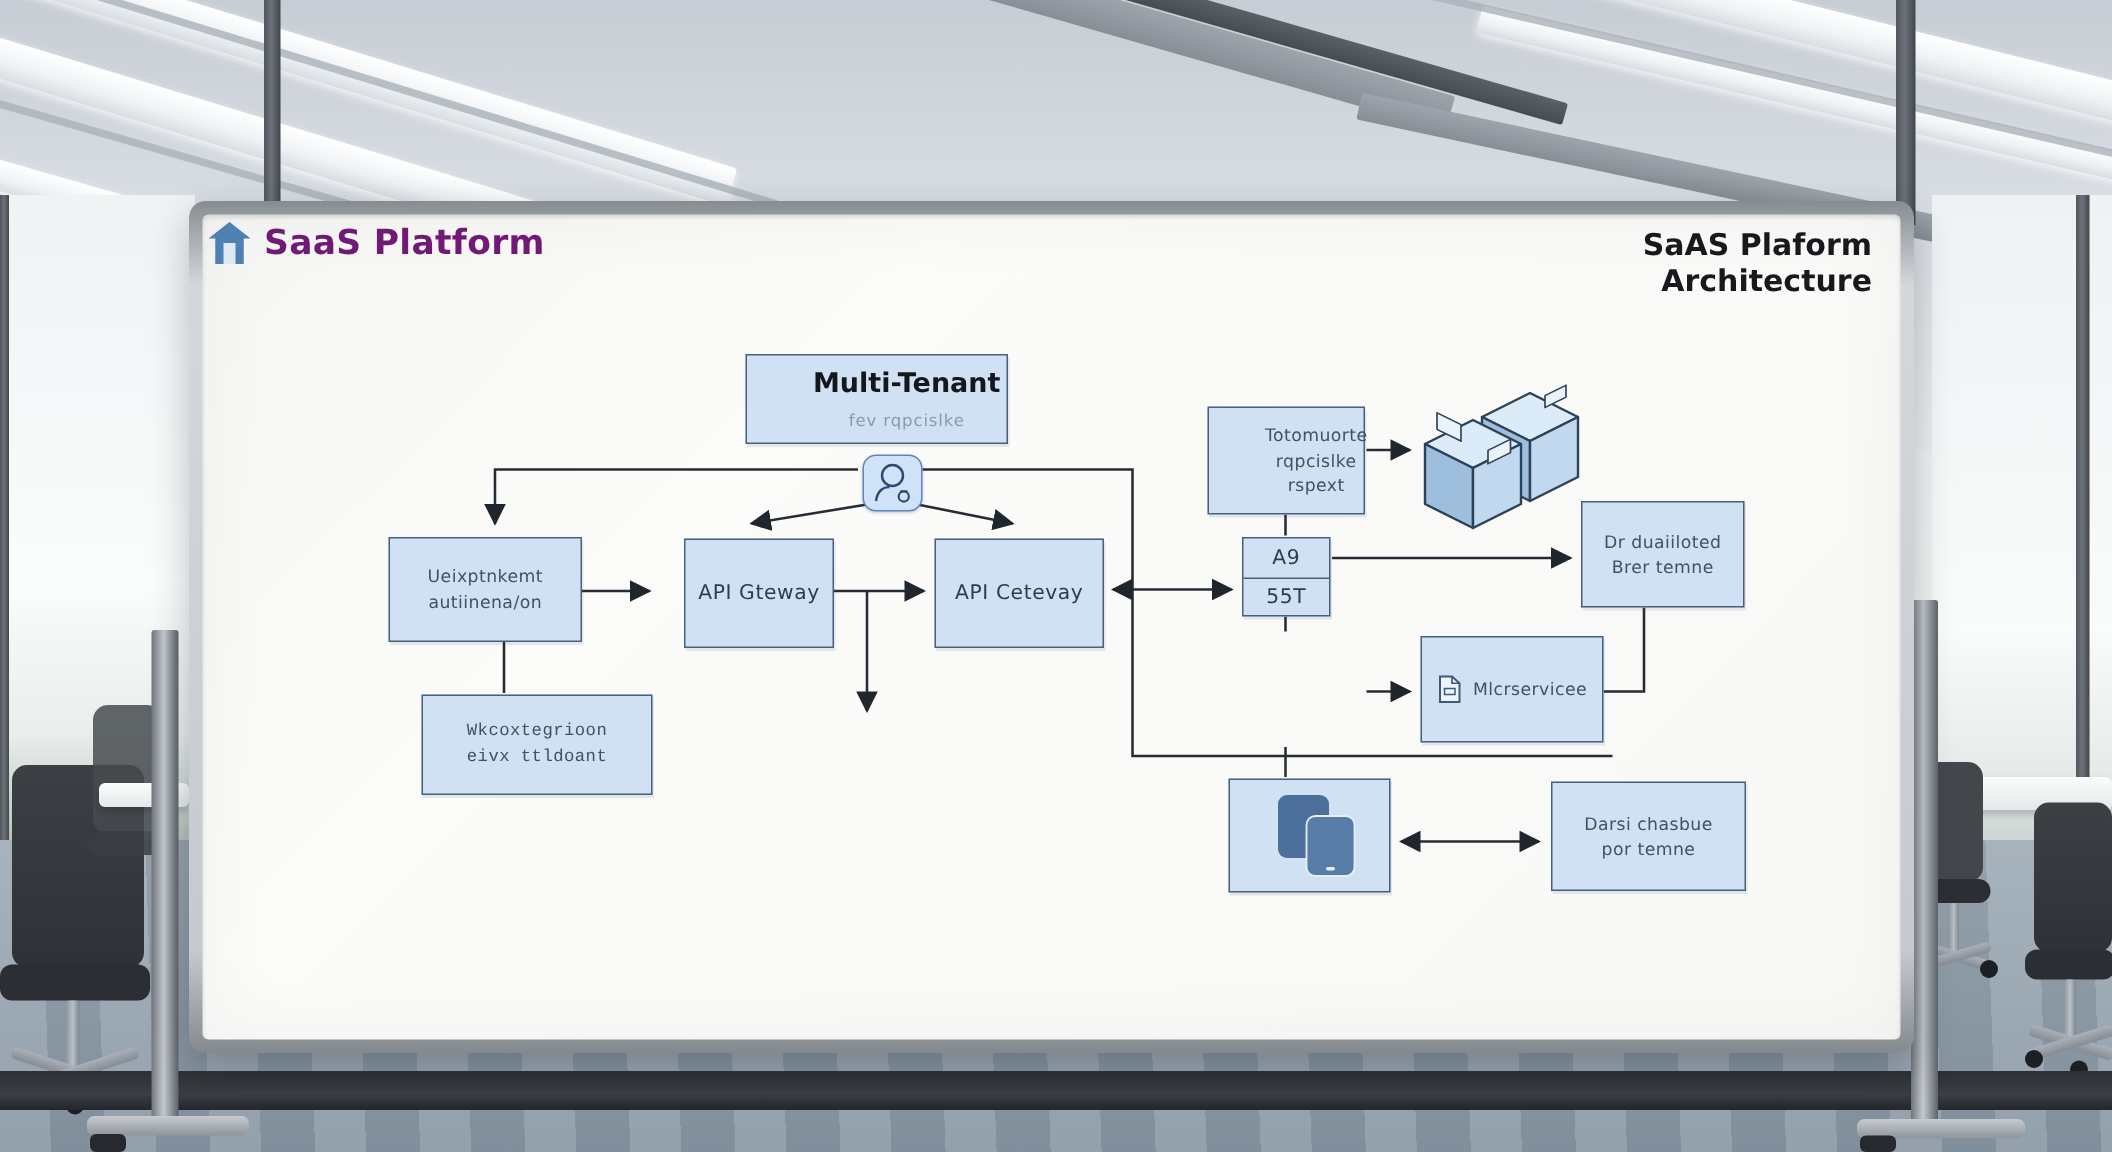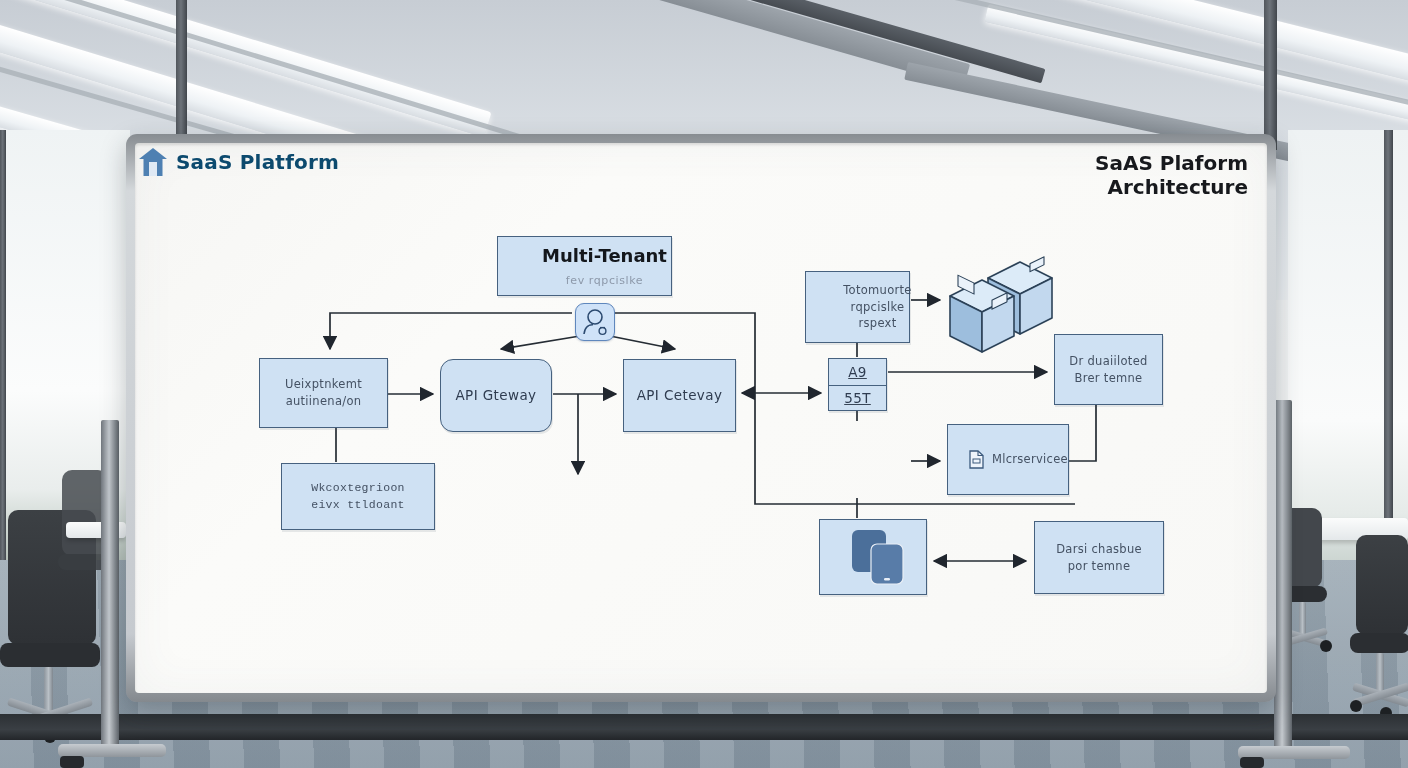--- a/index.html
+++ b/index.html
@@ -43,21 +43,21 @@
     border-radius:11px;padding:9px;box-sizing:border-box;box-shadow:0 10px 26px rgba(30,38,46,.28);}
   .board-surface{width:100%;height:100%;background:linear-gradient(135deg,#f6f6f4 0%,#fbfbf9 30%,#f8f8f6 100%);
     border-radius:4px;box-shadow:inset 0 0 46px rgba(90,105,120,.06), inset 0 2px 3px rgba(0,0,0,.12);}
   
   .layer{position:absolute;left:0;top:0;width:1408px;height:768px;}
   .node{position:absolute;background:#cfe1f3;border:1.6px solid #46617f;box-sizing:border-box;
     display:flex;flex-direction:column;align-items:center;justify-content:center;
     color:#394657;text-align:center;box-shadow:1px 2px 0 rgba(70,90,110,.12);}
   .node .l{display:block;line-height:1.45;}
   .hdr-left{position:absolute;left:139px;top:147px;display:flex;align-items:center;gap:9px;}
-  .hdr-title{font-size:20px;font-weight:bold;color:#0c4a6e;letter-spacing:.2px;}
+  .hdr-title{font-size:23px;font-weight:bold;color:#701a75;letter-spacing:.2px;}
   .hdr-right{position:absolute;left:1012px;top:151px;width:236px;text-align:right;
     font-size:20px;font-weight:bold;color:#17191d;}
   .mt-title{font-size:18px;font-weight:bold;color:#14171c;}
   .mt-sub{font-size:11px;color:#8d99aa;letter-spacing:.6px;margin-top:3px;}
   .txt-md{font-size:13.5px;color:#2f3c50;letter-spacing:.4px;}
   .txt-sm{font-size:11.5px;color:#445163;letter-spacing:.3px;}
   .user-badge{position:absolute;left:575px;top:303px;width:38px;height:36px;border-radius:9px;
     background:#cfe2f8;border:1.6px solid #5f87bd;box-shadow:0 1px 2px rgba(60,85,120,.25);}
   svg.abs{position:absolute;left:0;top:0;pointer-events:none;}
 </style>
@@ -189,21 +189,21 @@
         <circle cx="26.5" cy="27" r="3.4" fill="none" stroke="#2c4a70" stroke-width="1.4"></circle>
         <path d="M24 23.5 h5" stroke="#2c4a70" stroke-width="1.2"></path>
       </svg>
     </div>
 
     <div class="node" style="left:259px;top:358px;width:129px;height:70px;">
       <span class="txt-sm l">Ueixptnkemt</span>
       <span class="txt-sm l">autiinena/on</span>
     </div>
 
-    <div class="node" style="left:440px;top:359px;width:112px;height:73px;border-radius:13px;">
+    <div class="node" style="left:456px;top:359px;width:100px;height:73px;">
       <span class="txt-md l">API Gteway</span>
     </div>
 
     <div class="node" style="left:623px;top:359px;width:113px;height:73px;">
       <span class="txt-md l">API Cetevay</span>
     </div>
 
     <div class="node" style="left:281px;top:463px;width:154px;height:67px;font-family:Liberation Mono, monospace;">
       <span class="txt-sm l">Wkcoxtegrioon</span>
       <span class="txt-sm l">eivx ttldoant</span>
@@ -223,32 +223,32 @@
         <polygon points="1020,294 1052,278 1052,318 1020,334" fill="#c2d8ee"></polygon>
         <rect x="1030" y="296" width="14" height="8" fill="#eaf2fa" stroke-width="1.1" transform="skewY(-26) translate(0,470)"></rect>
         <polygon points="982,280 1014,296 982,312 950,296" fill="#dcebf8"></polygon>
         <polygon points="950,296 982,312 982,352 950,336" fill="#9dbedd"></polygon>
         <polygon points="982,312 1014,296 1014,336 982,352" fill="#c2d8ee"></polygon>
         <rect x="958" y="308" width="16" height="11" fill="#eaf2fa" stroke-width="1.1" transform="skewY(26) translate(0,-500)"></rect>
         <rect x="992" y="322" width="15" height="9" fill="#eaf2fa" stroke-width="1.1" transform="skewY(-26) translate(0,462)"></rect>
       </g>
     </svg>
 
-    <div class="node" style="left:828px;top:358px;width:59px;height:53px;padding:0;text-decoration:underline;">
+    <div class="node" style="left:828px;top:358px;width:59px;height:53px;padding:0;">
       <span class="txt-md l" style="border-bottom:1.6px solid #46617f;width:100%;line-height:26px;">A9</span>
       <span class="txt-md l" style="width:100%;line-height:25px;">55T</span>
     </div>
 
     <div class="node" style="left:1054px;top:334px;width:109px;height:71px;">
       <span class="txt-sm l">Dr duaiiloted</span>
       <span class="txt-sm l">Brer temne</span>
     </div>
 
 
-    <div class="node" style="left:947px;top:424px;width:122px;height:71px;flex-direction:row;gap:7px;justify-content:flex-end;">
+    <div class="node" style="left:947px;top:424px;width:122px;height:71px;flex-direction:row;gap:7px;">
       <svg width="17" height="19" viewBox="0 0 17 19">
         <path d="M2 1 H10 L15 5.5 V18 H2 Z" fill="#eef4fb" stroke="#3c5a7d" stroke-width="1.3"></path>
         <path d="M10 1 V5.5 H15" fill="none" stroke="#3c5a7d" stroke-width="1.1"></path>
         <rect x="5" y="9" width="7" height="4" fill="none" stroke="#3c5a7d" stroke-width="1"></rect>
       </svg>
       <span class="txt-sm l">Mlcrservicee</span>
     </div>
 
     <div class="node" style="left:819px;top:519px;width:108px;height:76px;">
       <svg width="66" height="58" viewBox="0 0 66 58">

